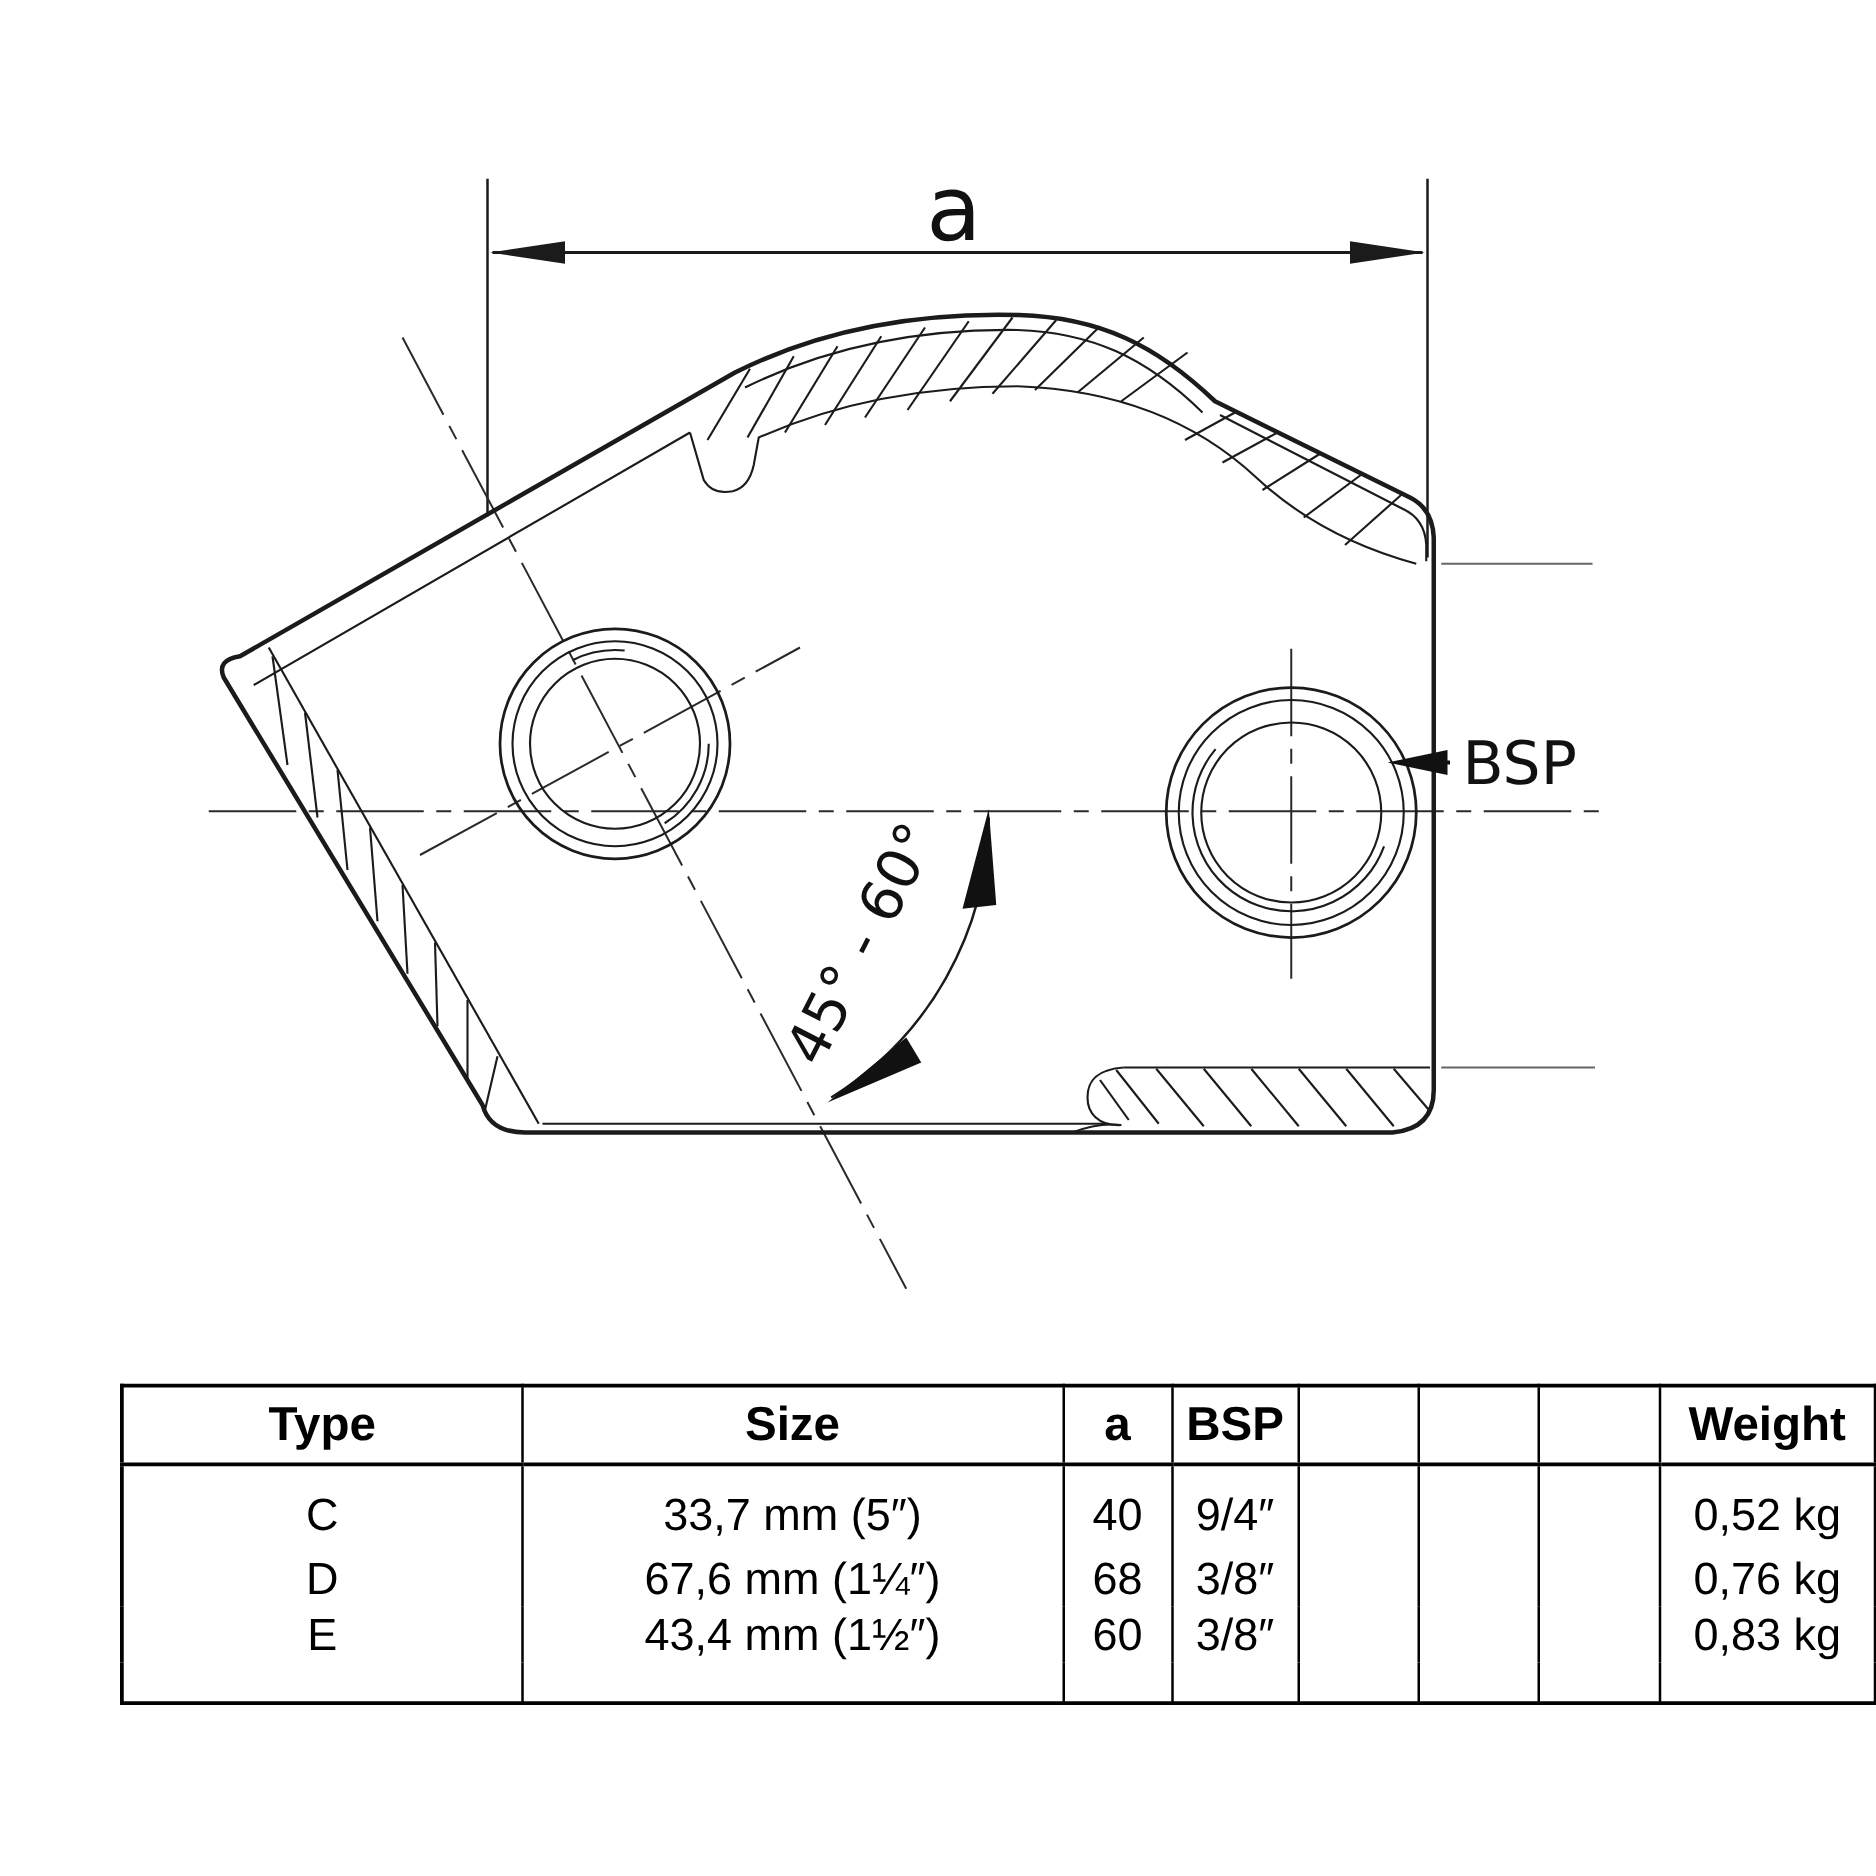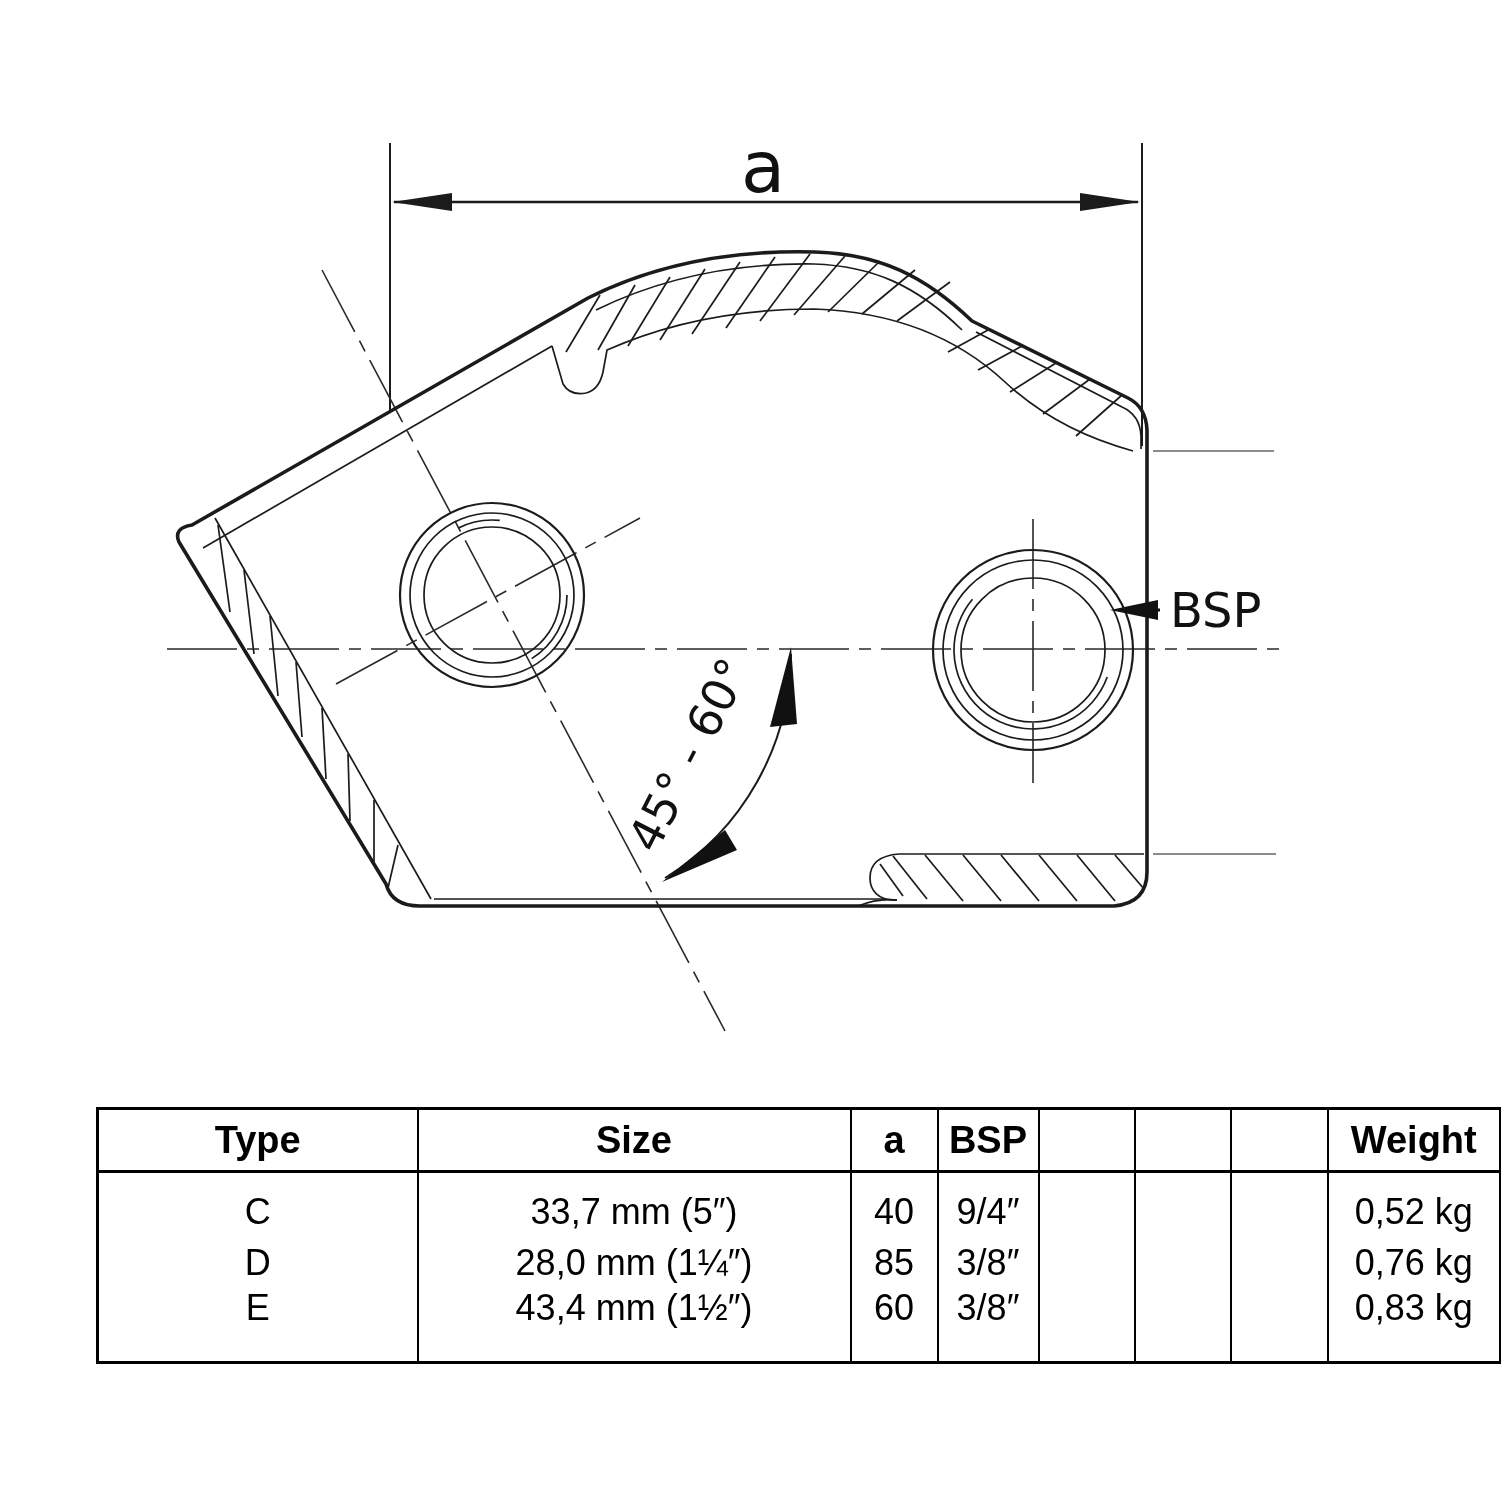--- a/index.html
+++ b/index.html
@@ -168,22 +168,22 @@
         <td class="cell-size pad">33,7 mm (5″)</td>
         <td>40</td>
         <td>9/4″</td>
         <td></td>
         <td></td>
         <td></td>
         <td>0,52 kg</td>
       </tr>
       <tr class="row">
         <td>D</td>
-        <td class="cell-size">28,0 mm (1¼″)</td>
-        <td>85</td>
+        <td class="cell-size">67,6 mm (1¼″)</td>
+        <td>68</td>
         <td>3/8″</td>
         <td></td>
         <td></td>
         <td></td>
         <td>0,76 kg</td>
       </tr>
       <tr class="row">
         <td>E</td>
         <td class="cell-size">43,4 mm (1½″)</td>
         <td>60</td>

